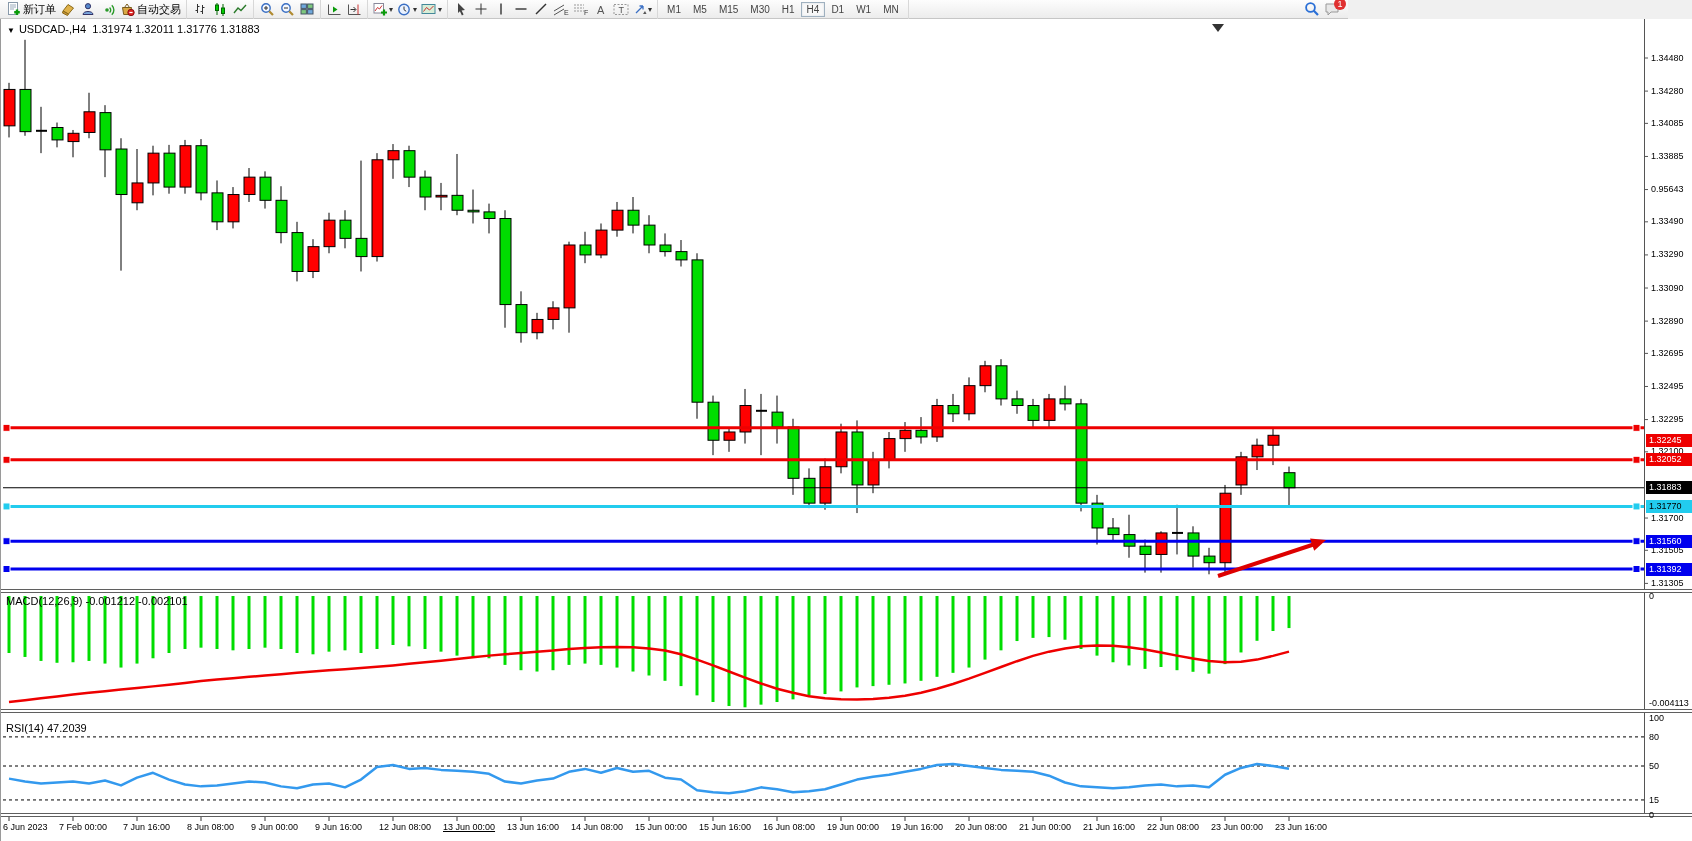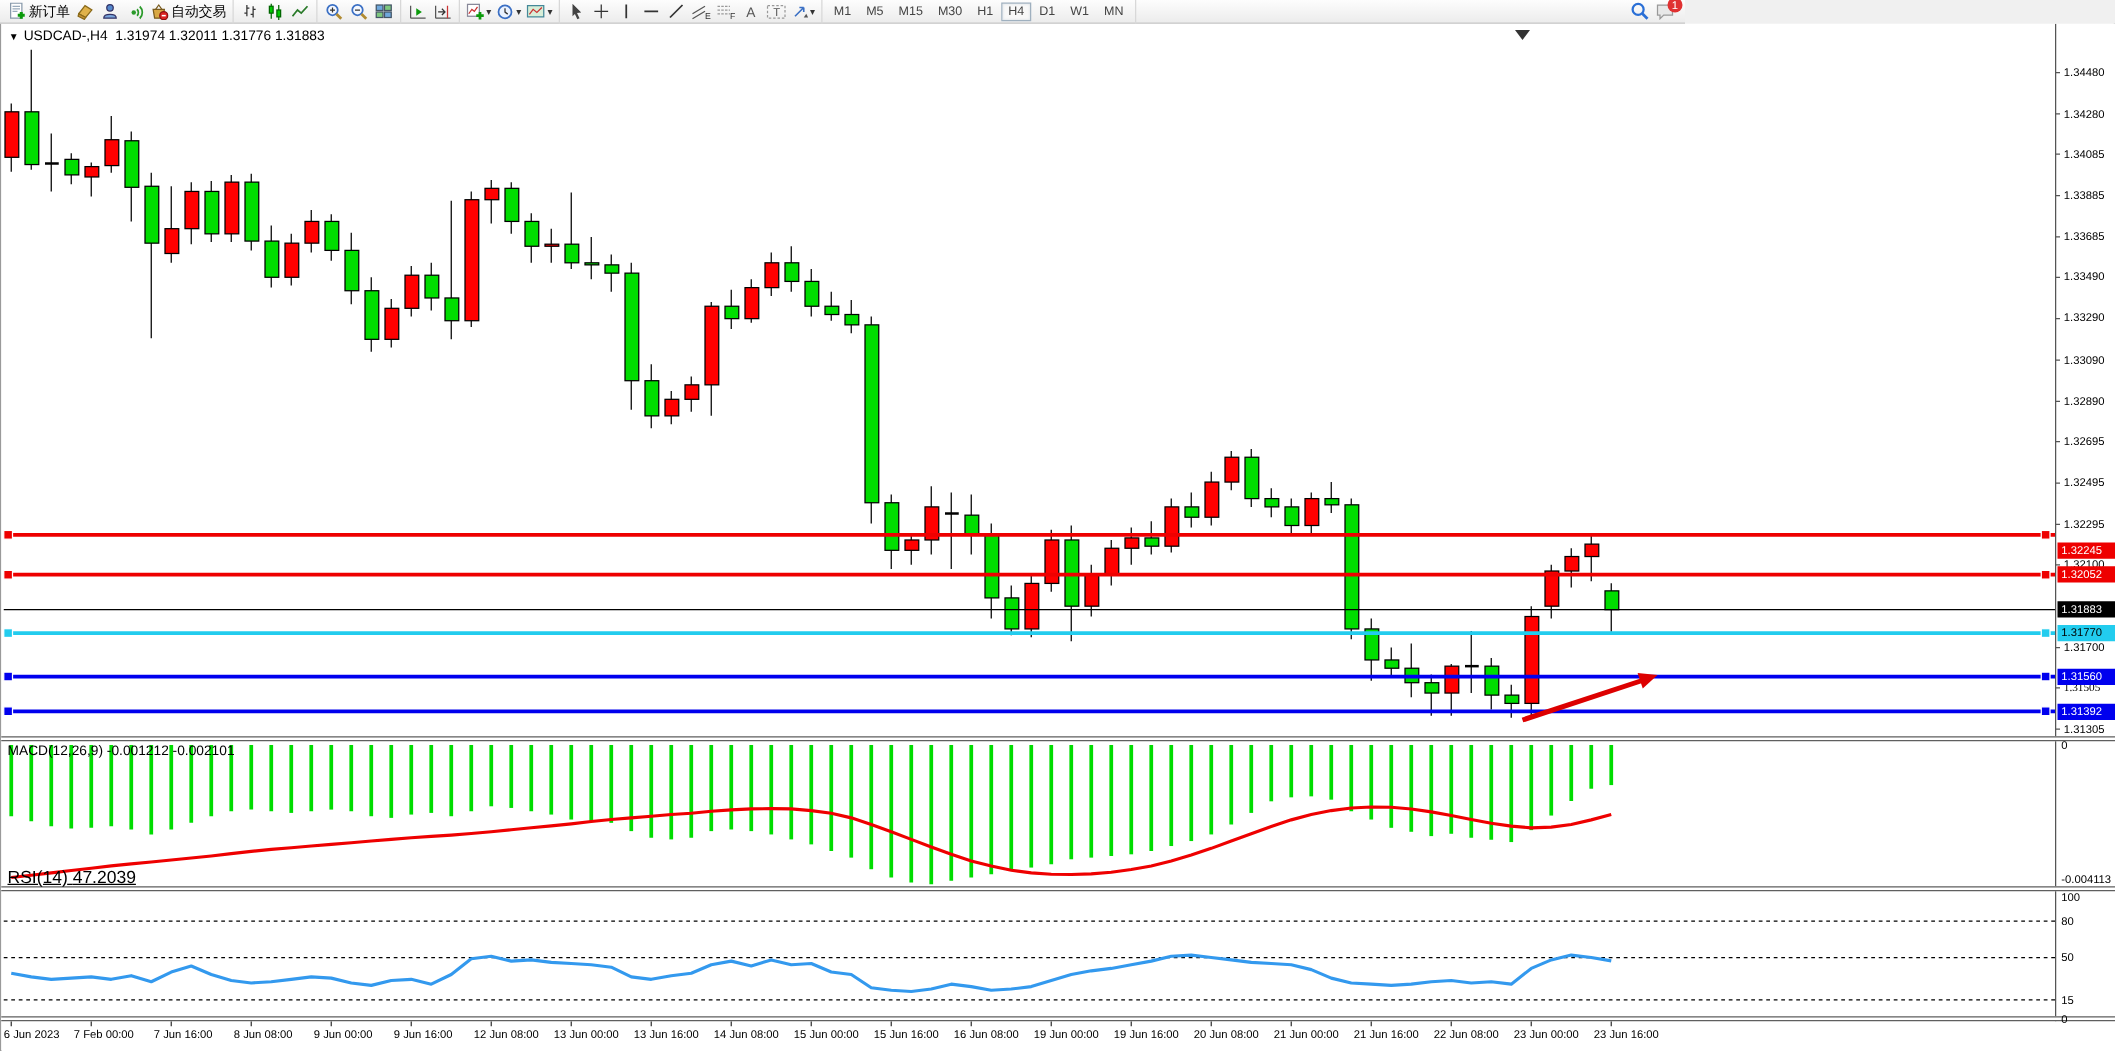--- a/index.html
+++ b/index.html
@@ -22,21 +22,21 @@
   #notif-badge .badge { position:absolute; right:-4px; top:-3px; background:#e03131; color:#fff;
         font-size:9px; width:12px; height:12px; border-radius:50%; text-align:center; line-height:12px; }
   
   #chart-wrap { position:absolute; left:0; top:19px; width:1692px; height:822px;
                 background:#fff; border:1px solid #9a9a9a; border-top:none; }
   #cv { position:absolute; left:0; top:0; z-index:1; }
   .lbl { position:absolute; z-index:5; white-space:nowrap; }
   #chart-title { left:6px; top:4px; font-size:11px; z-index:6; }
   #chart-title .tri { font-size:8px; margin-right:4px; }
   #macd-label { left:5px; top:576px; font-size:11px; }
-  #rsi-label  { left:5px; top:674px; font-size:14px;text-decoration:underline; }
+  #rsi-label  { left:5px; top:703px; font-size:11px; }
   .axis-num { font-size:9px; color:#000; }
   .price-tag { position:absolute; left:1645px; width:46px; height:13px; font-size:9px;
                line-height:13px; padding-left:3px; z-index:7; }
   .date-lbl { position:absolute; font-size:9px; color:#000; z-index:5; }
   .sepbar { position:absolute; left:0; width:1692px; height:4px; background:#fff;
             border-top:1px solid #5f5f5f; border-bottom:1px solid #5f5f5f; z-index:4; }
 </style>
 </head>
 <body>
 
@@ -578,31 +578,31 @@
 
   <div class="sepbar" style="top:570px"></div>
   <div class="sepbar" style="top:690px"></div>
   <div class="sepbar" style="top:794px"></div>
 
   <div id="labels-layer">
       <div class="lbl axis-num" style="left: 1650px; top: 33.5px;">1.34480</div>
       <div class="lbl axis-num" style="left: 1650px; top: 66.596px;">1.34280</div>
       <div class="lbl axis-num" style="left: 1650px; top: 98.8646px;">1.34085</div>
       <div class="lbl axis-num" style="left: 1650px; top: 131.961px;">1.33885</div>
-      <div class="lbl axis-num" style="left: 1650px; top: 165.057px;">1.33685</div>
+      <div class="lbl axis-num" style="left: 1650px; top: 165.057px;">0.95643</div>
       <div class="lbl axis-num" style="left: 1650px; top: 197.325px;">1.33490</div>
       <div class="lbl axis-num" style="left: 1650px; top: 230.421px;">1.33290</div>
       <div class="lbl axis-num" style="left: 1650px; top: 263.517px;">1.33090</div>
       <div class="lbl axis-num" style="left: 1650px; top: 296.613px;">1.32890</div>
       <div class="lbl axis-num" style="left: 1650px; top: 328.882px;">1.32695</div>
       <div class="lbl axis-num" style="left: 1650px; top: 361.978px;">1.32495</div>
       <div class="lbl axis-num" style="left: 1650px; top: 395.074px;">1.32295</div>
       <div class="lbl axis-num" style="left: 1650px; top: 427.342px;">1.32100</div>
       <div class="lbl axis-num" style="left: 1650px; top: 493.534px;">1.31700</div>
-      <div class="lbl axis-num" style="left: 1650px; top: 525.803px; font-family: Liberation Serif, serif;">1.31505</div>
+      <div class="lbl axis-num" style="left: 1650px; top: 525.803px;">1.31505</div>
       <div class="lbl axis-num" style="left: 1650px; top: 558.899px;">1.31305</div>
       <div class="lbl axis-num price-tag" style="left: 1645px; top: 415px; background: rgb(238, 0, 0); color: rgb(255, 255, 255); width: 46px; height: 13px; line-height: 13px; padding-left: 3px; z-index: 7;">1.32245</div>
       <div class="lbl axis-num price-tag" style="left: 1645px; top: 434.285px; background: rgb(238, 0, 0); color: rgb(255, 255, 255); width: 46px; height: 13px; line-height: 13px; padding-left: 3px; z-index: 7;">1.32052</div>
       <div class="lbl axis-num price-tag" style="left: 1645px; top: 462.252px; background: rgb(0, 0, 0); color: rgb(255, 255, 255); width: 46px; height: 13px; line-height: 13px; padding-left: 3px; z-index: 7;">1.31883</div>
       <div class="lbl axis-num price-tag" style="left: 1645px; top: 480.951px; background: rgb(34, 204, 238); color: rgb(0, 0, 0); width: 46px; height: 13px; line-height: 13px; padding-left: 3px; z-index: 7;">1.31770</div>
       <div class="lbl axis-num price-tag" style="left: 1645px; top: 515.702px; background: rgb(0, 0, 238); color: rgb(255, 255, 255); width: 46px; height: 13px; line-height: 13px; padding-left: 3px; z-index: 7;">1.31560</div>
       <div class="lbl axis-num price-tag" style="left: 1645px; top: 543.502px; background: rgb(0, 0, 238); color: rgb(255, 255, 255); width: 46px; height: 13px; line-height: 13px; padding-left: 3px; z-index: 7;">1.31392</div>
       <div class="lbl axis-num" style="left: 1648px; top: 572px;">0</div>
       <div class="lbl axis-num" style="left: 1648px; top: 679px;">-0.004113</div>
       <div class="lbl axis-num" style="left: 1648px; top: 693.5px;">100</div>
@@ -610,21 +610,21 @@
       <div class="lbl axis-num" style="left: 1648px; top: 742px;">50</div>
       <div class="lbl axis-num" style="left: 1648px; top: 775.95px;">15</div>
       <div class="lbl axis-num" style="left: 1648px; top: 790.5px;">0</div>
       <div class="lbl axis-num date-lbl" style="left: 2px; top: 803px;">6 Jun 2023</div>
       <div class="lbl axis-num date-lbl" style="left: 58px; top: 803px;">7 Feb 00:00</div>
       <div class="lbl axis-num date-lbl" style="left: 122px; top: 803px;">7 Jun 16:00</div>
       <div class="lbl axis-num date-lbl" style="left: 186px; top: 803px;">8 Jun 08:00</div>
       <div class="lbl axis-num date-lbl" style="left: 250px; top: 803px;">9 Jun 00:00</div>
       <div class="lbl axis-num date-lbl" style="left: 314px; top: 803px;">9 Jun 16:00</div>
       <div class="lbl axis-num date-lbl" style="left: 378px; top: 803px;">12 Jun 08:00</div>
-      <div class="lbl axis-num date-lbl" style="left: 442px; top: 803px;">13 Jun 00:00</div>
+      <div class="lbl axis-num date-lbl" style="left: 442px; top: 803px; text-decoration: underline;">13 Jun 00:00</div>
       <div class="lbl axis-num date-lbl" style="left: 506px; top: 803px;">13 Jun 16:00</div>
       <div class="lbl axis-num date-lbl" style="left: 570px; top: 803px;">14 Jun 08:00</div>
       <div class="lbl axis-num date-lbl" style="left: 634px; top: 803px;">15 Jun 00:00</div>
       <div class="lbl axis-num date-lbl" style="left: 698px; top: 803px;">15 Jun 16:00</div>
       <div class="lbl axis-num date-lbl" style="left: 762px; top: 803px;">16 Jun 08:00</div>
       <div class="lbl axis-num date-lbl" style="left: 826px; top: 803px;">19 Jun 00:00</div>
       <div class="lbl axis-num date-lbl" style="left: 890px; top: 803px;">19 Jun 16:00</div>
       <div class="lbl axis-num date-lbl" style="left: 954px; top: 803px;">20 Jun 08:00</div>
       <div class="lbl axis-num date-lbl" style="left: 1018px; top: 803px;">21 Jun 00:00</div>
       <div class="lbl axis-num date-lbl" style="left: 1082px; top: 803px;">21 Jun 16:00</div>

